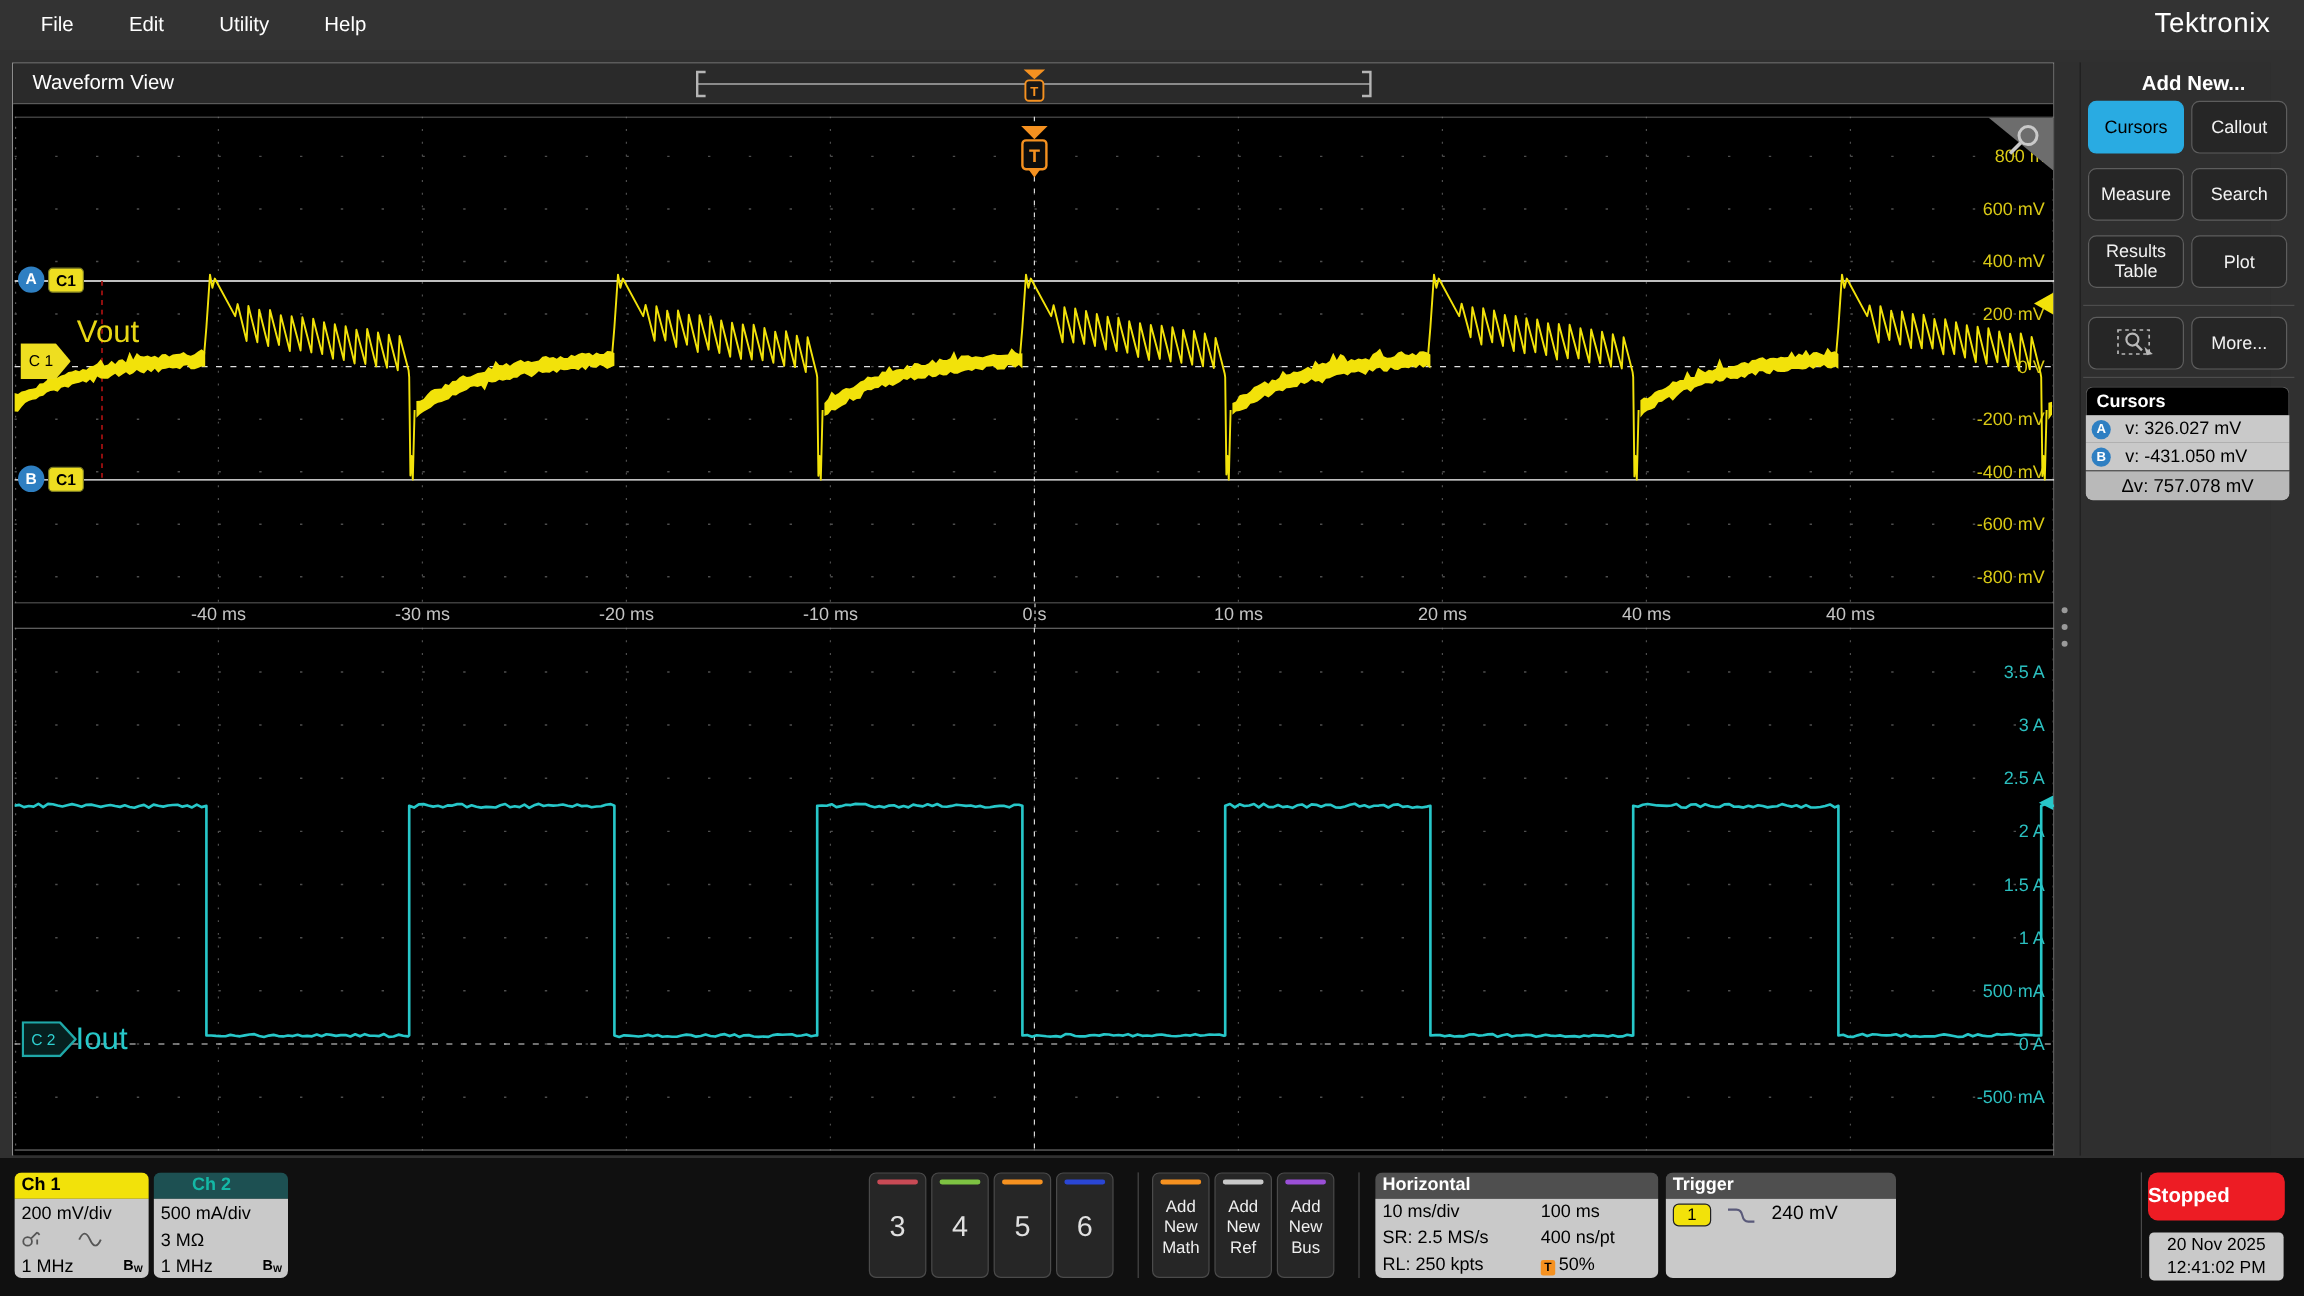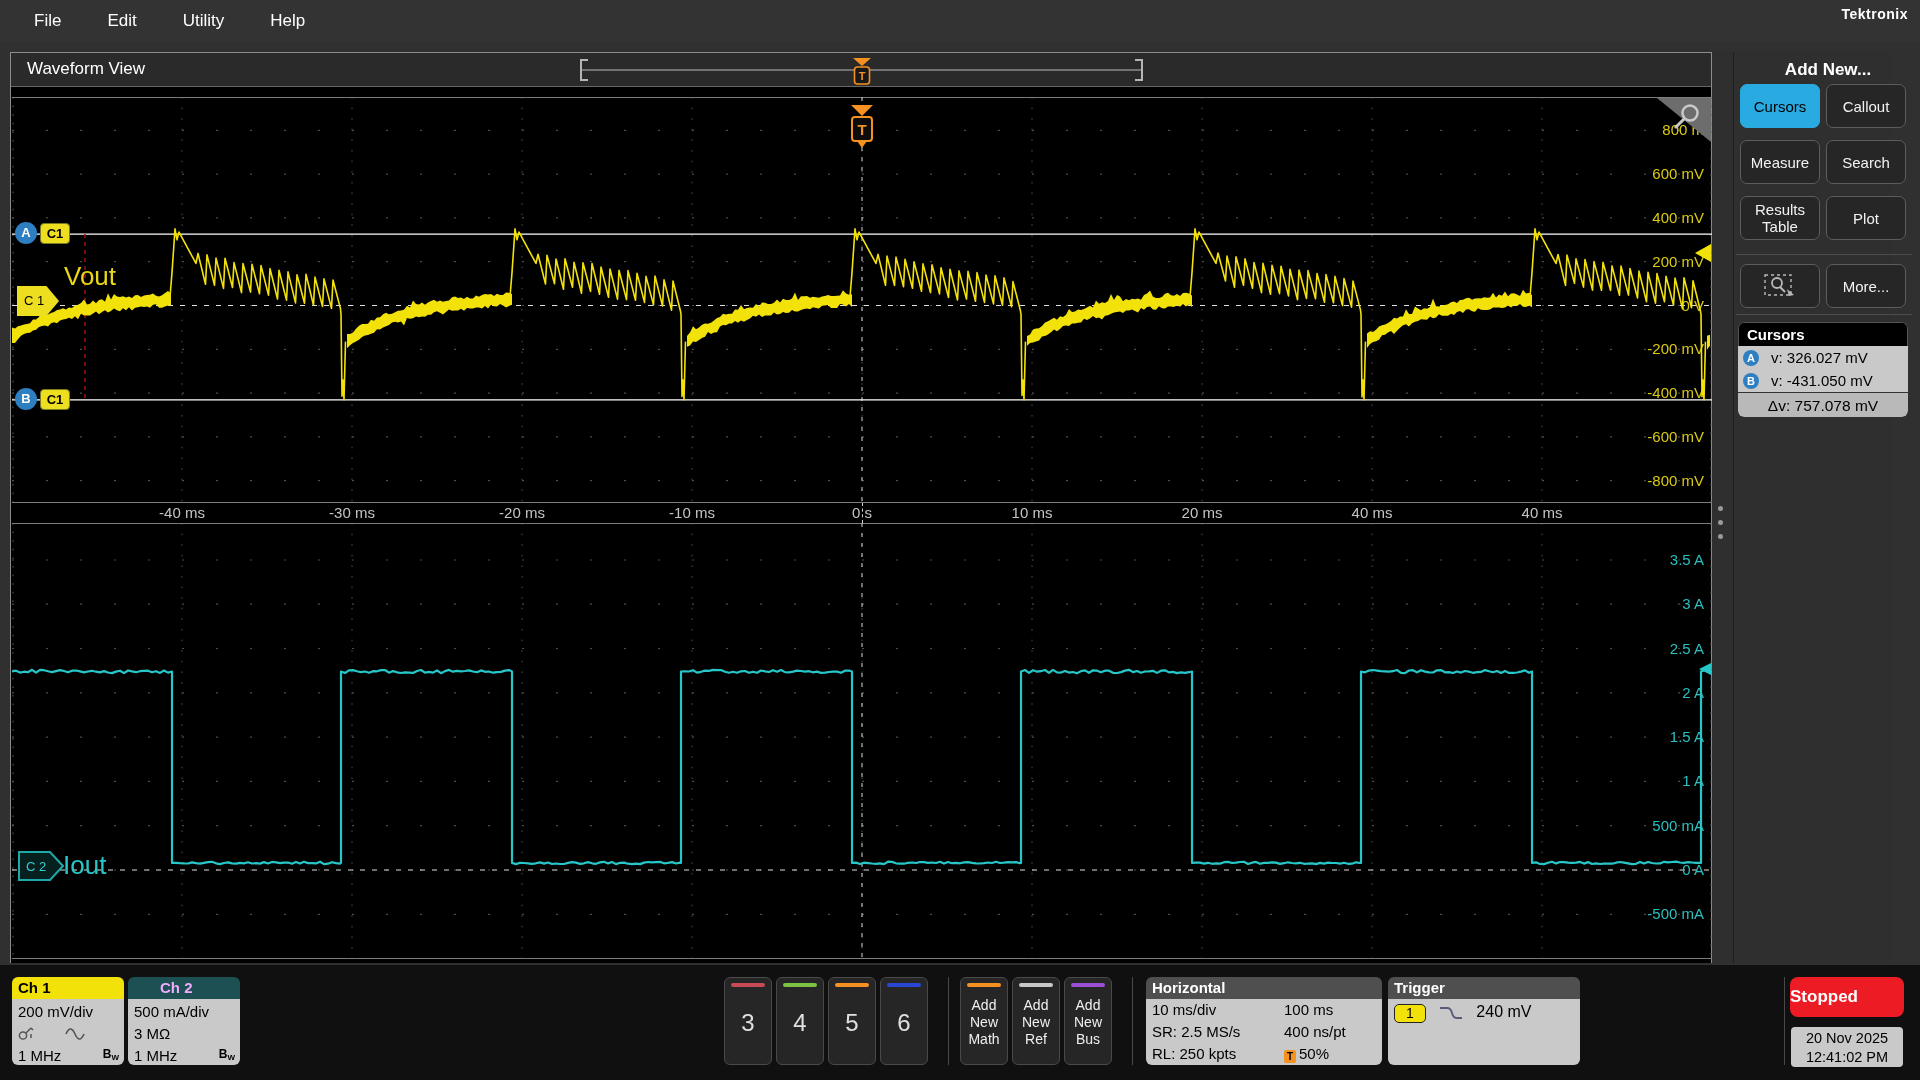--- a/index.html
+++ b/index.html
@@ -1,21 +1,21 @@
 <!DOCTYPE html>
 <html><head>
 <meta charset="utf-8">
 <style>
   *{box-sizing:border-box;margin:0;padding:0}
   html,body{width:1920px;height:1080px}
   body{position:relative;background:#303030;font-family:"Liberation Sans",sans-serif;overflow:hidden;color:#fff}
   
   #menubar{position:absolute;left:0;top:0;width:1920px;height:42px;background:#333;display:flex;align-items:center;padding-left:34px;gap:46px;font-size:17px}
   .menu-item{color:#fff;cursor:default}
-  #logo{position:absolute;right:12px;top:6px;font-size:14px;font-weight:bold;letter-spacing:0.5px}
+  #logo{position:absolute;right:28px;top:6px;font-size:23px;font-weight:normal;letter-spacing:0.5px}
   
   #wave-box{position:absolute;left:10px;top:52px;width:1702px;height:911px;background:#000;border:1px solid #8c8c8c}
   #wave-title-bar{position:absolute;left:0;top:0;width:100%;height:34px;background:#2a2a2a;border-bottom:1px solid #666}
   #wave-title{position:absolute;left:16px;top:6px;font-size:17px;color:#fff}
   #pan-svg{position:absolute;left:0;top:0}
   #plot-wrap{position:absolute;left:0;top:34px;width:1700px;height:876px;background:#000}
   .plot-svg{position:absolute;left:1px;display:block}
   #upper-svg{top:10px}
   #lower-svg{top:436px}
   #time-strip{position:absolute;left:1px;top:416px;width:1700px;height:20px}
@@ -285,21 +285,21 @@
         <svg width="20" height="13" style="margin-left:26px;vertical-align:-1px">
           <path d="M1,7 q4.5,-10 9,0 q4.5,10 9,0" fill="none" stroke="#555" stroke-width="1.6"></path>
         </svg>
       </div>
       <div class="bb-row"><span>1 MHz</span>
         <span class="bw"><span>B</span><i>W</i></span></div>
     </div>
   </div>
 
   <div class="bb-badge" style="left:128px;width:112px">
-    <div class="bb-head" id="ch2-head" style="background: rgb(29, 80, 82); color: #f0abfc; padding-left: 32px;">Ch 2</div>
+    <div class="bb-head" id="ch2-head" style="background: rgb(29, 80, 82); color: #14b8a6; padding-left: 32px;">Ch 2</div>
     <div class="bb-body">
       <div class="bb-row">500 mA/div</div>
       <div class="bb-row">3 MΩ</div>
       <div class="bb-row"><span>1 MHz</span>
         <span class="bw"><span>B</span><i>W</i></span></div>
     </div>
   </div>
 
   <div id="chn-container">
       <div class="chn-btn" style="left: 724px;">

